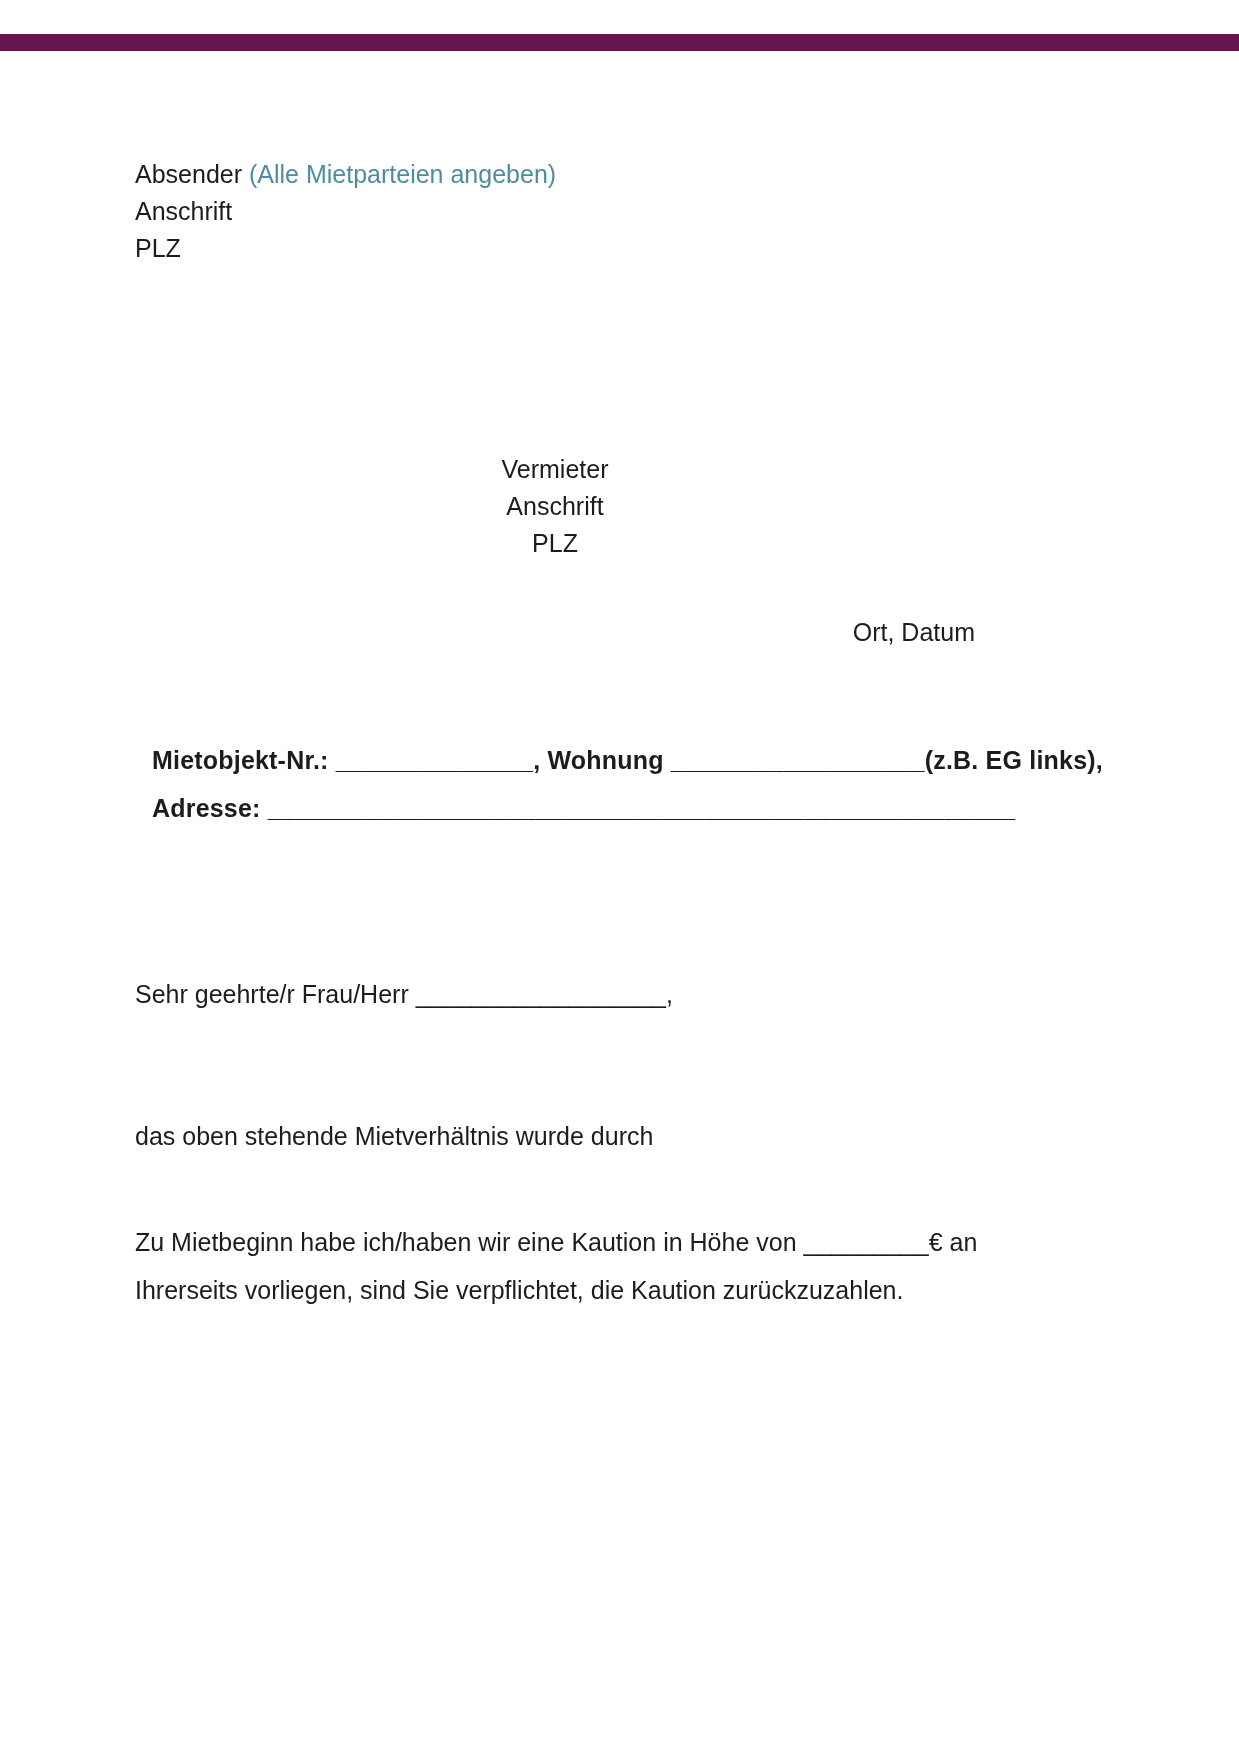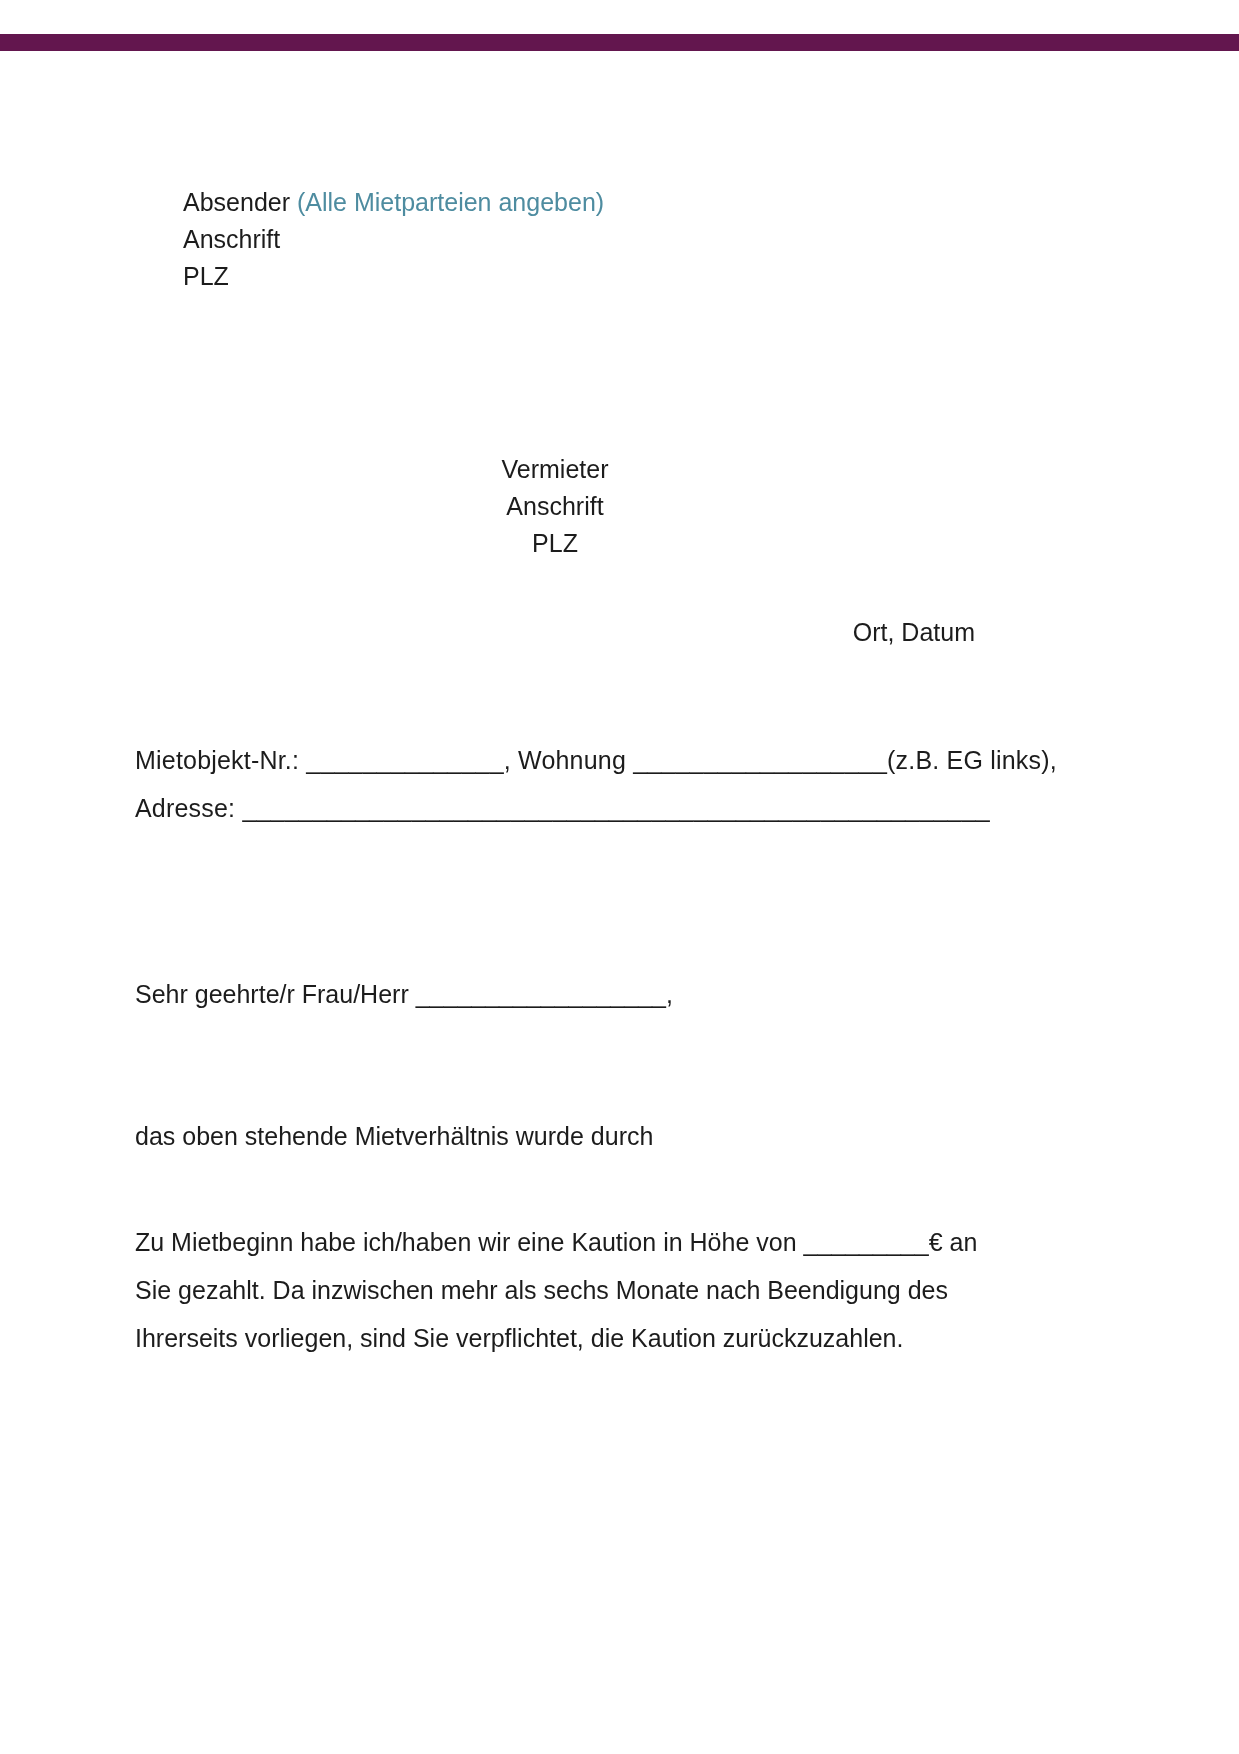--- a/index.html
+++ b/index.html
@@ -28,25 +28,25 @@
     height: 100%;
   }
   .blk { position: absolute; left: 0; width: 100%; }
   .line {
     font-size: 25px;
     line-height: 37px;
     white-space: nowrap;
   }
   .teal { color: var(--hint-text, #4e8ca0); }
   .right { text-align: right; }
-  .bold .line, .line.bold { font-weight: 400; }
+  .bold .line, .line.bold { font-weight: 700; margin-left: 17px; }
   .subject .line { line-height: 48px; letter-spacing: 0.2px; }
   .para1 .line { line-height: 45px; margin-top: 40px; }
   .para2 .line { line-height: 48px; }
-  #sender-block   { top: 184px; margin-left: 48px; }
+  #sender-block   { top: 156px; }
   #landlord-block { top: 451px; text-align: center; }
   #place-date     { top: 614px; }
   #subject-block  { top: 736px; }
   #salutation     { top: 976px; }
   #paragraph-1    { top: 1074px; }
   #paragraph-2    { top: 1218px; }
 </style>
 </head>
 <body>
 
@@ -78,17 +78,16 @@
   <div class="blk" id="salutation">
     <div class="line">Sehr geehrte/r Frau/Herr __________________,</div>
   </div>
 
   <div class="blk para1" id="paragraph-1">
     <div class="line">das oben stehende Mietverhältnis wurde durch</div>
   </div>
 
   <div class="blk para2" id="paragraph-2">
     <div class="line">Zu Mietbeginn habe ich/haben wir eine Kaution in Höhe von _________€ an</div>
-    <div class="line">Sie gezahlt. Da inzwischen mehr als sechs Monate nach Beendigung des</div>
     <div class="line">Ihrerseits vorliegen, sind Sie verpflichtet, die Kaution zurückzuzahlen.</div>
   </div>
 
 </div>
 
 </body></html>

